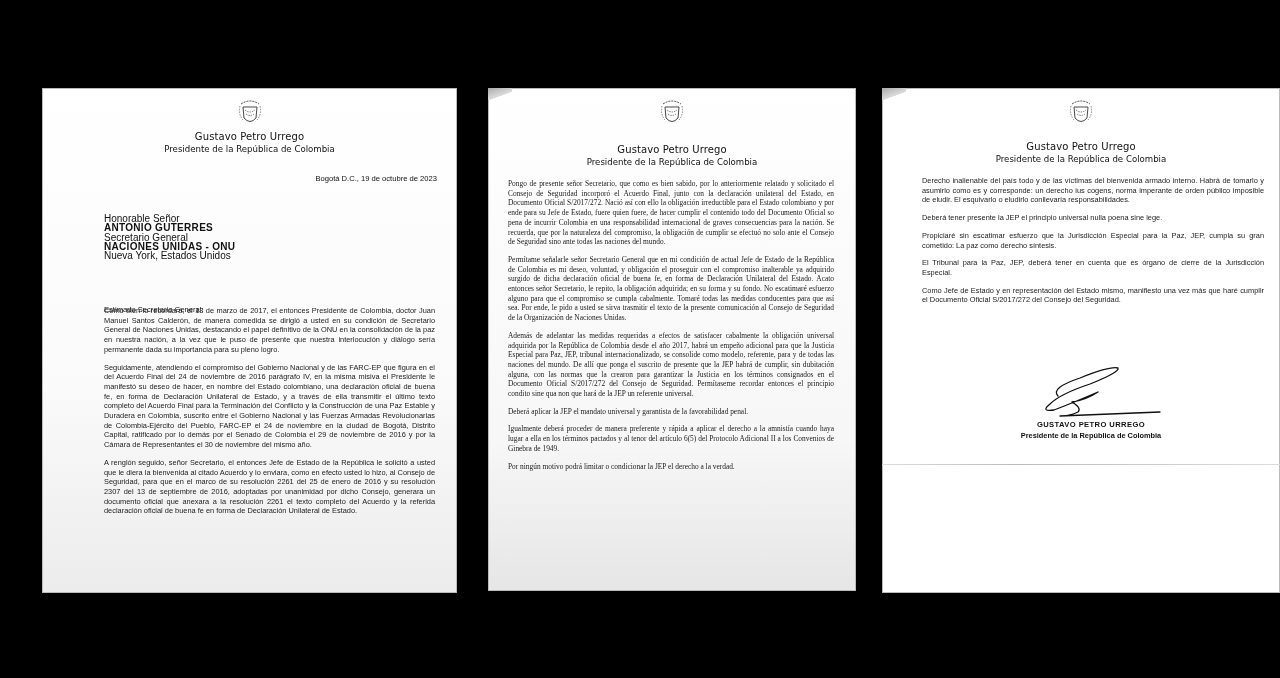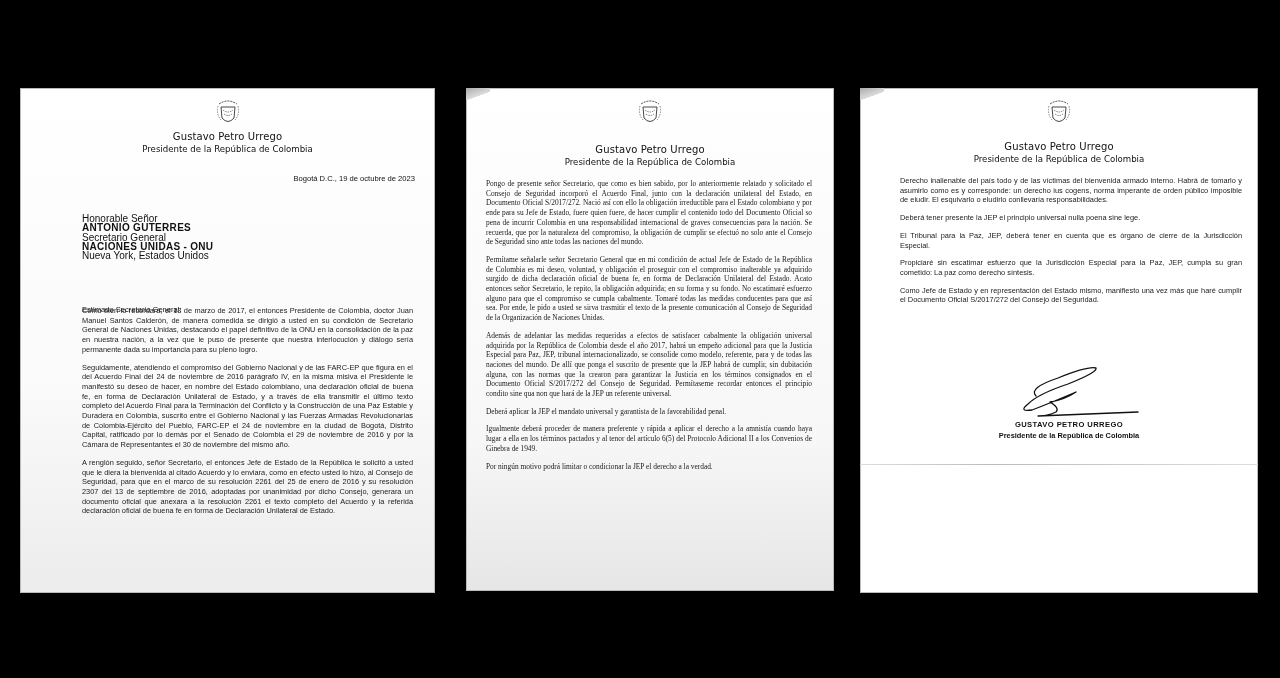--- a/index.html
+++ b/index.html
@@ -3,20 +3,21 @@
 <meta charset="utf-8">
 <style>
   html, body { margin:0; padding:0; }
   body {
     width:1280px; height:678px; background:#000; position:relative; overflow:hidden;
     font-family:"DejaVu Sans", sans-serif; color:#111;
   }
   .page {
     position:absolute; background:#fff; box-sizing:border-box;
     box-shadow: 0 0 0 1px #bbb inset;
+    margin-left: 22px;
   }
   .page.p1 { left:20px; top:88px; width:415px; height:505px; background:linear-gradient(180deg,#fff 0%,#fafafa 60%,#ececec 100%); }
   .page.p2 { left:466px; top:88px; width:368px; height:503px; background:linear-gradient(180deg,#fff 0%,#f7f7f7 70%,#e6e6e6 100%); }
   .page.p3 { left:860px; top:88px; width:398px; height:505px; }
   .fold {
     position:absolute; left:0; top:0; width:24px; height:12px;
     background:linear-gradient(160deg,#aaa 0%,#ddd 60%,transparent 61%);
   }
   .crest {
     position:absolute; left:50%; transform:translateX(-50%);
@@ -99,22 +100,22 @@
     <path d="M8 12 Q13 16 18 12 M9 16 Q13 19 17 16" fill="none" stroke="#444" stroke-width="0.7" stroke-dasharray="1.5 1"></path>
     <path d="M3 8 Q1 16 6 22 M23 8 Q25 16 20 22" fill="none" stroke="#555" stroke-width="0.7" stroke-dasharray="1.5 1.2"></path>
   </svg>
   <div class="letterhead" style="top:53px;">
     <div class="lh-name">Gustavo Petro Urrego</div>
     <div class="lh-title">Presidente de la República de Colombia</div>
   </div>
   <div class="body-text" style="left:40px; right:16px; top:88px;">
     <p>Derecho inalienable del país todo y de las víctimas del bienvenida armado interno. Habrá de tomarlo y asumirlo como es y corresponde: un derecho ius cogens, norma imperante de orden público imposible de eludir. El esquivarlo o eludirlo conllevaría responsabilidades.</p>
     <p>Deberá tener presente la JEP el principio universal nulla poena sine lege.</p>
+    <p>Propiciaré sin escatimar esfuerzo que la Jurisdicción Especial para la Paz, JEP, cumpla su gran cometido: La paz como derecho síntesis.</p>
     <p>El Tribunal para la Paz, JEP, deberá tener en cuenta que es órgano de cierre de la Jurisdicción Especial.</p>
-    <p>Propiciaré sin escatimar esfuerzo que la Jurisdicción Especial para la Paz, JEP, cumpla su gran cometido: La paz como derecho síntesis.</p>
     <p>Como Jefe de Estado y en representación del Estado mismo, manifiesto una vez más que haré cumplir el Documento Oficial S/2017/272 del Consejo del Seguridad.</p>
   </div>
   <svg class="signature" style="left:128px; top:272px;" width="160" height="60" viewBox="0 0 160 60">
     <path d="M48 36 Q40 28 70 18 Q100 6 108 8 Q110 12 80 24 Q50 34 40 44 Q30 52 44 50 Q60 44 88 32 Q76 40 62 42 Q72 48 68 52 Q60 56 50 56 L150 52" fill="none" stroke="#111" stroke-width="1.3" stroke-linejoin="round" stroke-linecap="round"></path>
   </svg>
   <div class="sig-name" style="top:332px; left:20px;">GUSTAVO PETRO URREGO</div>
   <div class="sig-title" style="top:343px; left:20px;">Presidente de la República de Colombia</div>
   <div class="fold-line" style="top:376px;"></div>
 </div>
 

